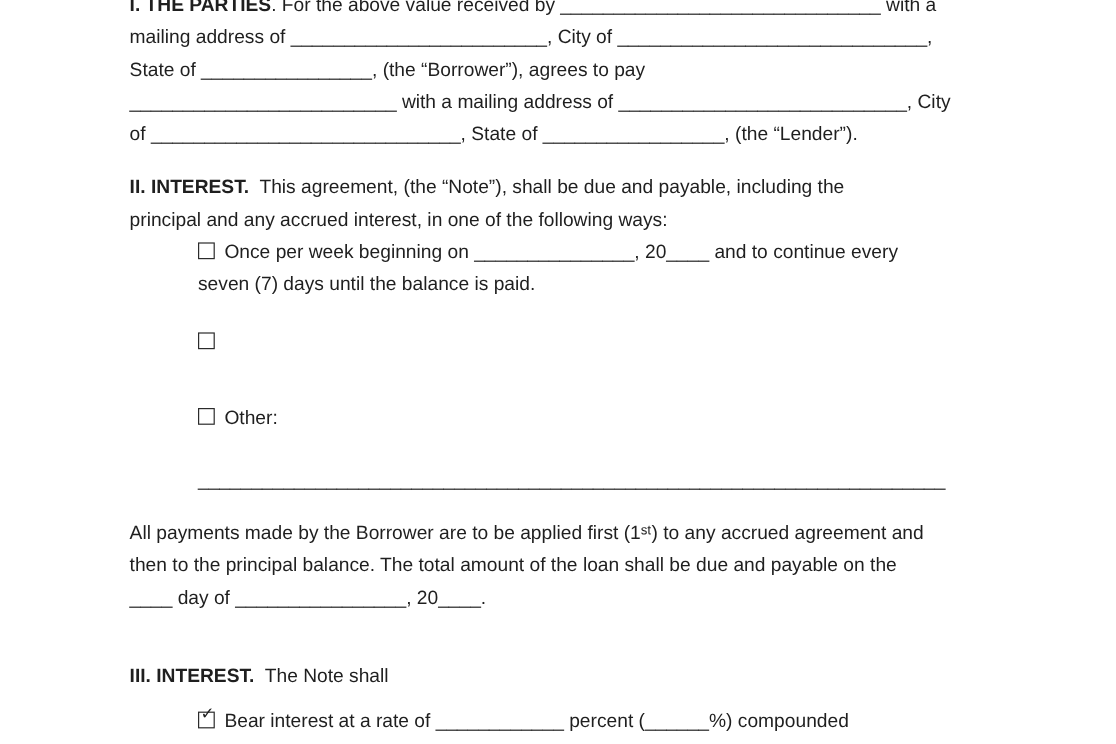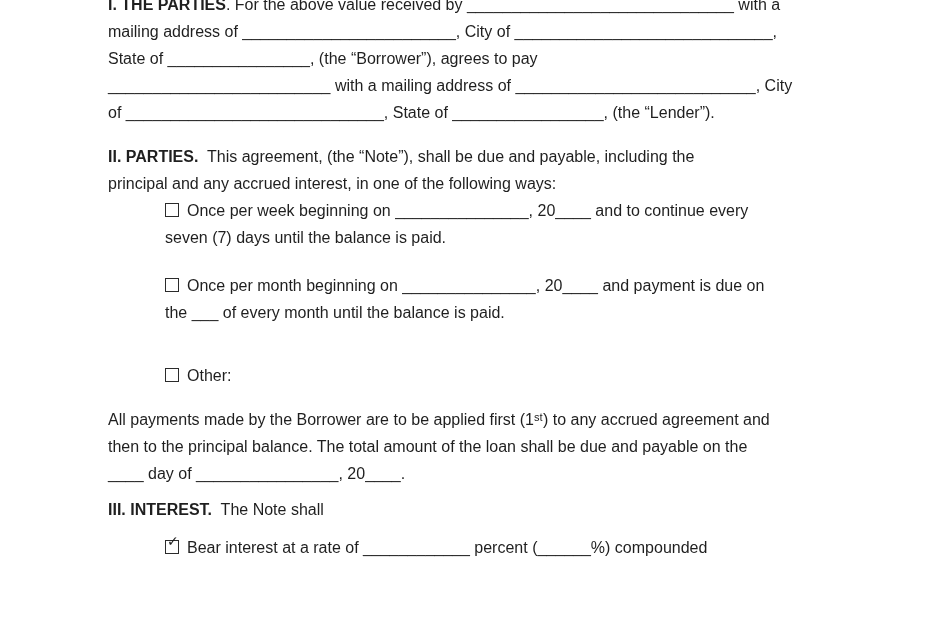--- a/index.html
+++ b/index.html
@@ -27,21 +27,21 @@
   .b { font-weight: bold; }
   .option { padding-left: 57px; }
   .line   { padding-left: 57px; }
 
   .p-payment  { margin-top: 17px; }
   .opt-week   { }
   .opt-month  { margin-top: 21px; }
   .opt-other  { margin-top: 36px; }
   .writein    { margin-top: 25px; }
   .p-applied  { margin-top: 17px; }
-  .p-interest { margin-top: 9px; }
+  .p-interest { margin-top: 38px; }
   .opt-bear   { margin-top: 11px; }
 
   .cb {
     display: inline-block;
     width: 12px;
     height: 12px;
     border: 1.6px solid #2b2b2b;
     margin-right: 8px;
     position: relative;
     top: 1px;
@@ -60,31 +60,31 @@
 <body>
 
 <div class="doc">
 
   <p class="para p-parties"><span class="b">I. THE PARTIES</span><span>. For the above value received by ______________________________ with a
 mailing address of ________________________, City of _____________________________,
 State of ________________, (the “Borrower”), agrees to pay
 _________________________ with a mailing address of ___________________________, City
 of _____________________________, State of _________________, (the “Lender”).</span></p>
 
-  <p class="para p-payment"><span class="b">II. PARTIES.</span><span>  This agreement, (the “Note”), shall be due and payable, including the
+  <p class="para p-payment"><span class="b">II. INTEREST.</span><span>  This agreement, (the “Note”), shall be due and payable, including the
 principal and any accrued interest, in one of the following ways:</span></p>
 
   <p class="option opt-week"><span class="cb"></span><span>Once per week beginning on _______________, 20____ and to continue every
 seven (7) days until the balance is paid.</span></p>
 
-  <p class="option opt-month"><span class="cb"></span><span>Once per month beginning on _______________, 20____ and payment is due on
-the ___ of every month until the balance is paid.</span></p>
+  <p class="option opt-month"><span class="cb"></span></p>
 
   <p class="option opt-other"><span class="cb"></span><span>Other:</span></p>
 
+  <p class="line writein">______________________________________________________________________</p>
 
   <p class="para p-applied">All payments made by the Borrower are to be applied first (1ˢᵗ) to any accrued agreement and
 then to the principal balance. The total amount of the loan shall be due and payable on the
 ____ day of ________________, 20____.</p>
 
   <p class="para p-interest"><span class="b">III. INTEREST.</span><span>  The Note shall</span></p>
 
   <p class="option opt-bear"><span class="cb"><span class="tick">✓</span></span><span>Bear interest at a rate of ____________ percent (______%) compounded</span></p>
 
 </div>

